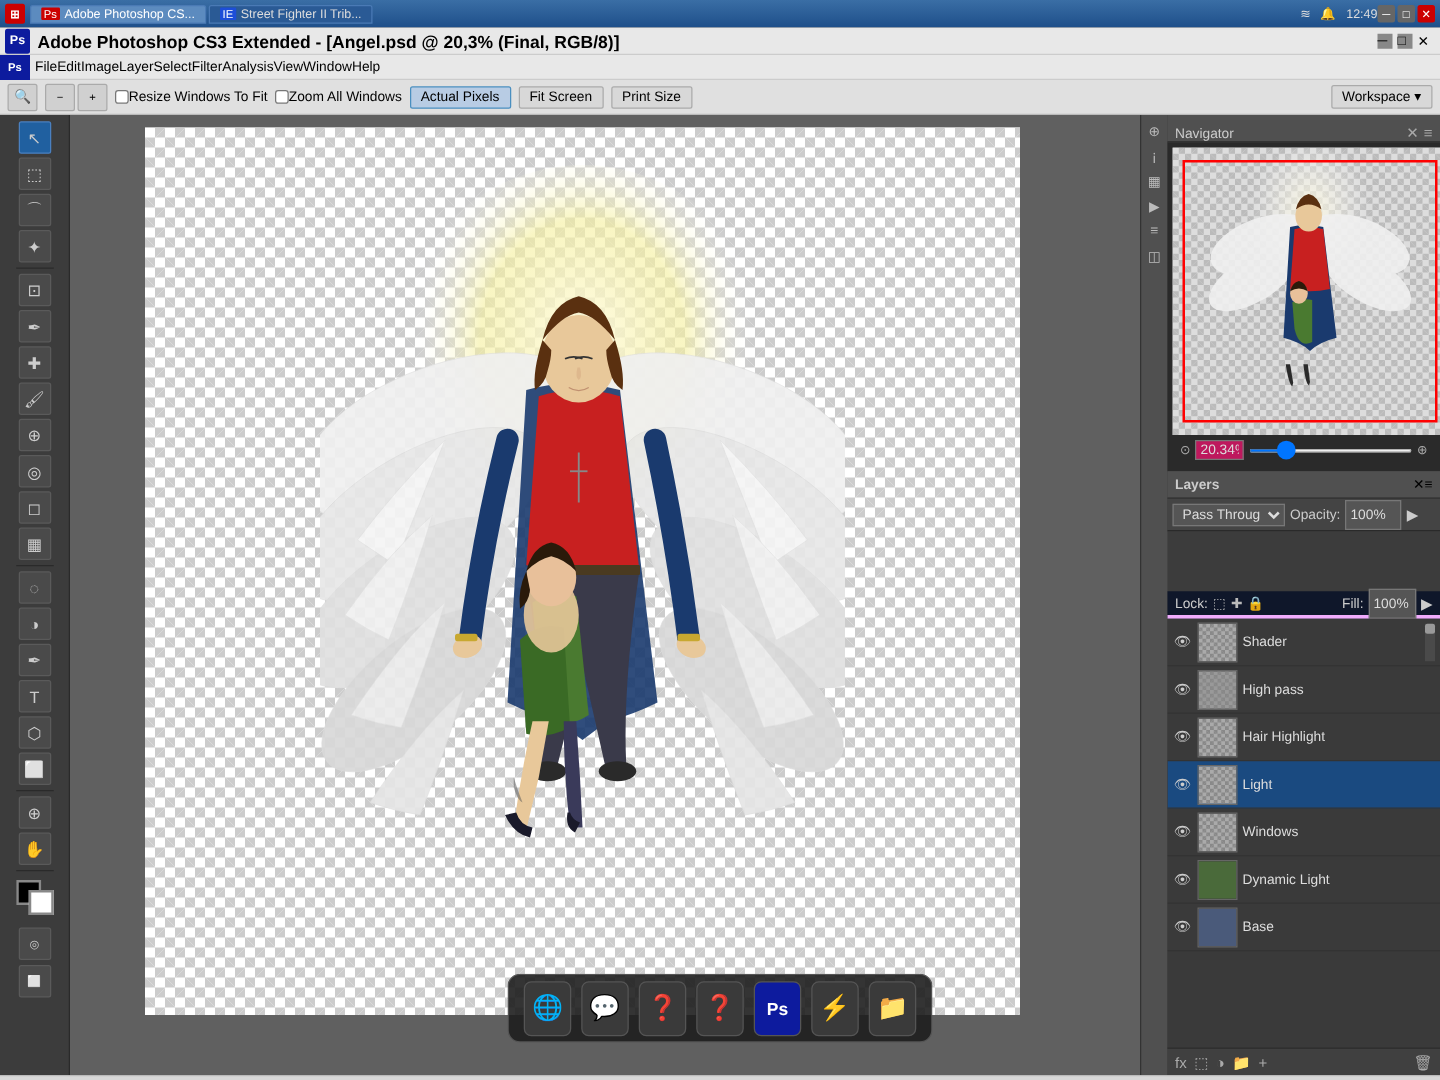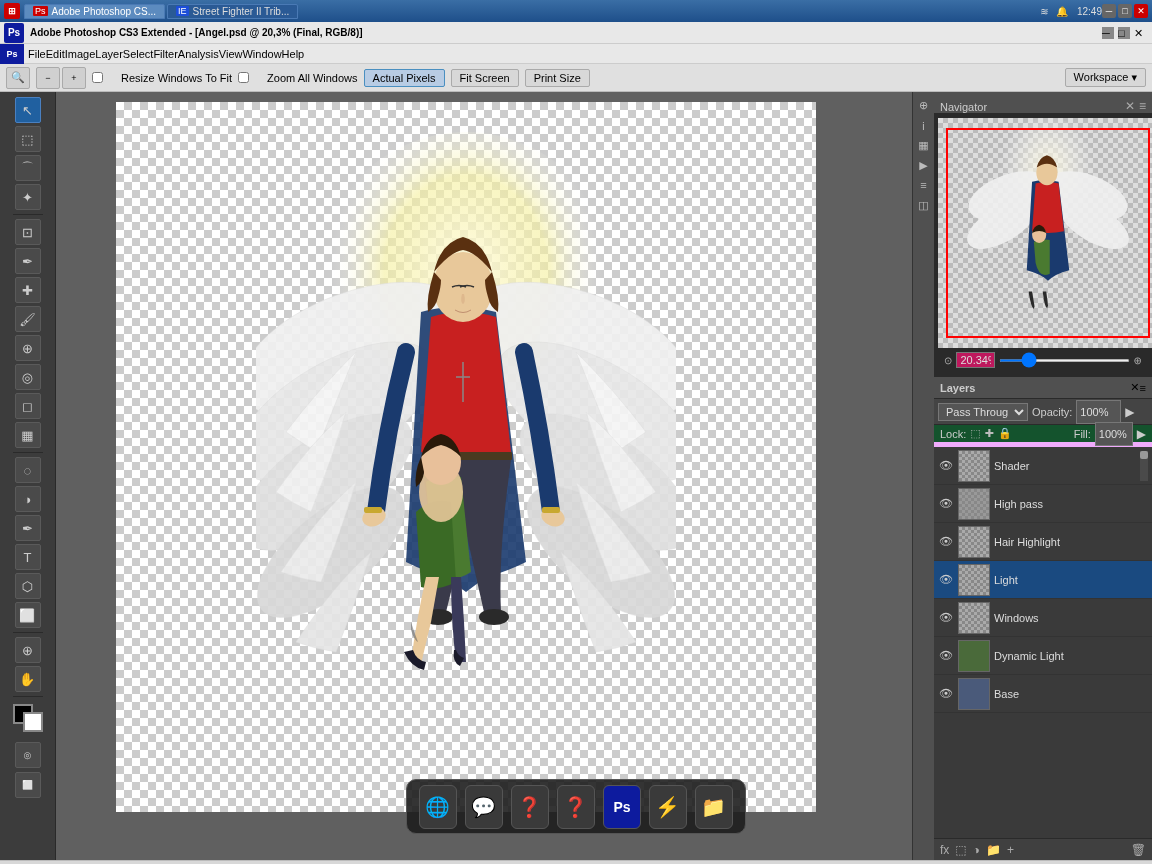--- a/index.html
+++ b/index.html
@@ -90,21 +90,21 @@
       gap: 6px;
     }
     .tool-btn {
       width: 24px; height: 22px;
       background: #d0d0d0;
       border: 1px solid #aaa;
       border-radius: 2px;
       display: flex; align-items: center; justify-content: center;
       cursor: pointer; font-size: 11px;
     }
-    .opt-checkbox { display: flex; align-items: center; gap: 18px; font-size: 11px; }
+    .opt-checkbox { display: flex; align-items: center; gap: 0; font-size: 11px; }
     .opt-checkbox input { width: 11px; height: 11px; }
     .opt-btn {
       padding: 2px 8px;
       background: #d8d8d8;
       border: 1px solid #aaa;
       border-radius: 2px;
       font-size: 11px;
       cursor: pointer;
     }
     .opt-btn.active { background: #b8cce4; border-color: #4a8fc0; text-align: center; }
@@ -308,26 +308,27 @@
       width: 45px;
       background: #555;
       border: 1px solid #777;
       color: #ddd;
       padding: 5px 3px;
       font-size: 11px;
     }
     .layer-arrow { color: #ccc; font-size: 12px; cursor: pointer; }
     #lock-row {
       height: 22px;
-      background: #14532d;
+      background: #0f172a;
       display: flex;
       align-items: center;
       padding: 0 6px;
       gap: 4px;
-      border-bottom: 5px solid #f0abfc;
+      border-bottom: 3px solid #f0abfc;
+      margin-top: 48px;
     }
     .lock-label { color: #ccc; font-size: 11px; }
     .lock-icon { color: #bbb; font-size: 11px; }
 
     
     #layers-list {
       flex: 1;
       overflow-y: auto;
       background: #3a3a3a;
     }
@@ -478,21 +479,21 @@
   </div>
   <div class="win-controls">
     <div class="win-btn min">─</div>
     <div class="win-btn max">□</div>
     <div class="win-btn close">✕</div>
   </div>
 </div>
 
 <div id="menu-bar">
   <div class="ps-logo">Ps</div>
-  <span class="app-title" style="font-size:10px;max-width:550px;overflow:hidden;white-space:nowrap;">Adobe Photoshop CS3 Extended - [Angel.psd @ 20,3% (Final, RGB/8)]</span>
+  <span class="app-title" style="font-size:14px;max-width:550px;overflow:hidden;white-space:nowrap;">Adobe Photoshop CS3 Extended - [Angel.psd @ 20,3% (Final, RGB/8)]</span>
   <div style="display:flex;margin-left:auto">
     <div class="win-btn" style="background:#888;margin:2px;width:12px;height:12px">─</div>
     <div class="win-btn" style="background:#888;margin:2px;width:12px;height:12px">□</div>
     <div class="win-btn close" style="margin:2px;width:12px;height:12px">✕</div>
   </div>
 </div>
 
 <div style="height:20px;background:#e8e8e8;display:flex;align-items:center;border-bottom:1px solid #ccc">
   <div style="width:24px;height:20px;background:#0d1b9e;display:flex;align-items:center;justify-content:center;color:white;font-weight:bold;font-size:9px;margin-right:4px">Ps</div>
   <div style="display:flex">

